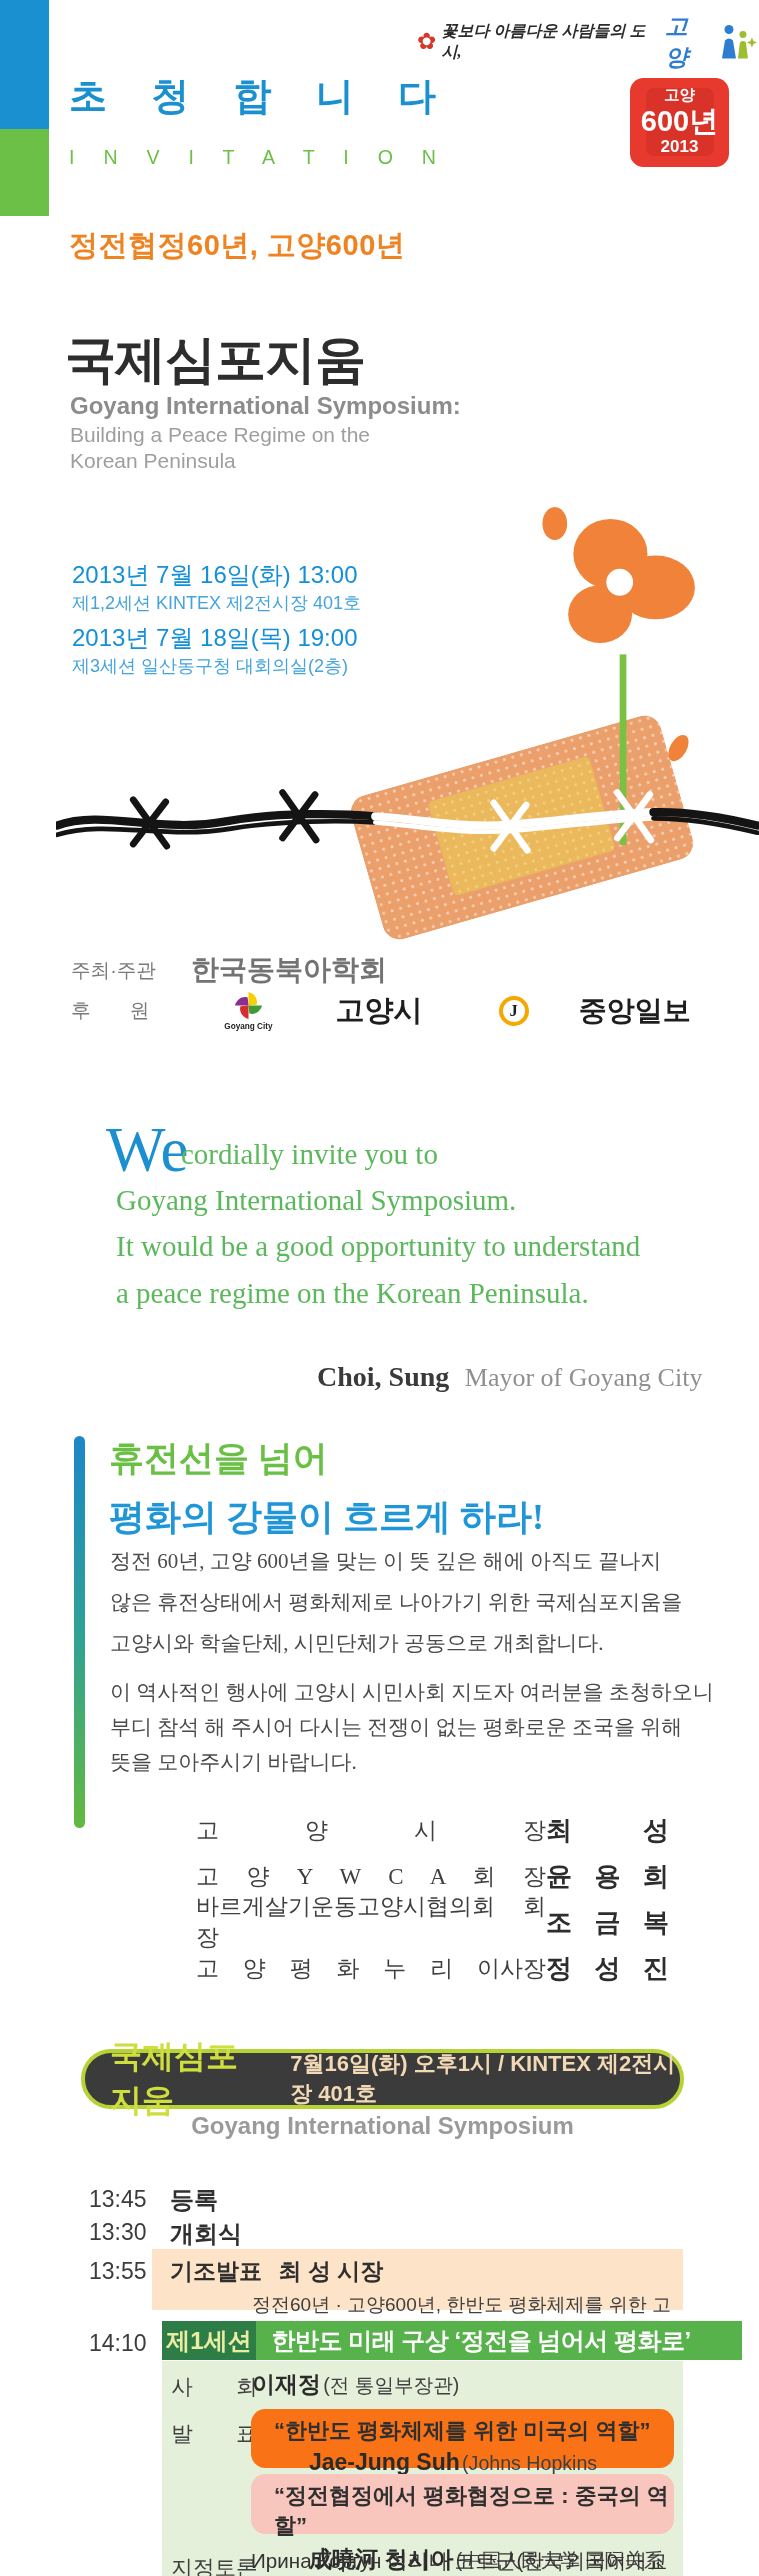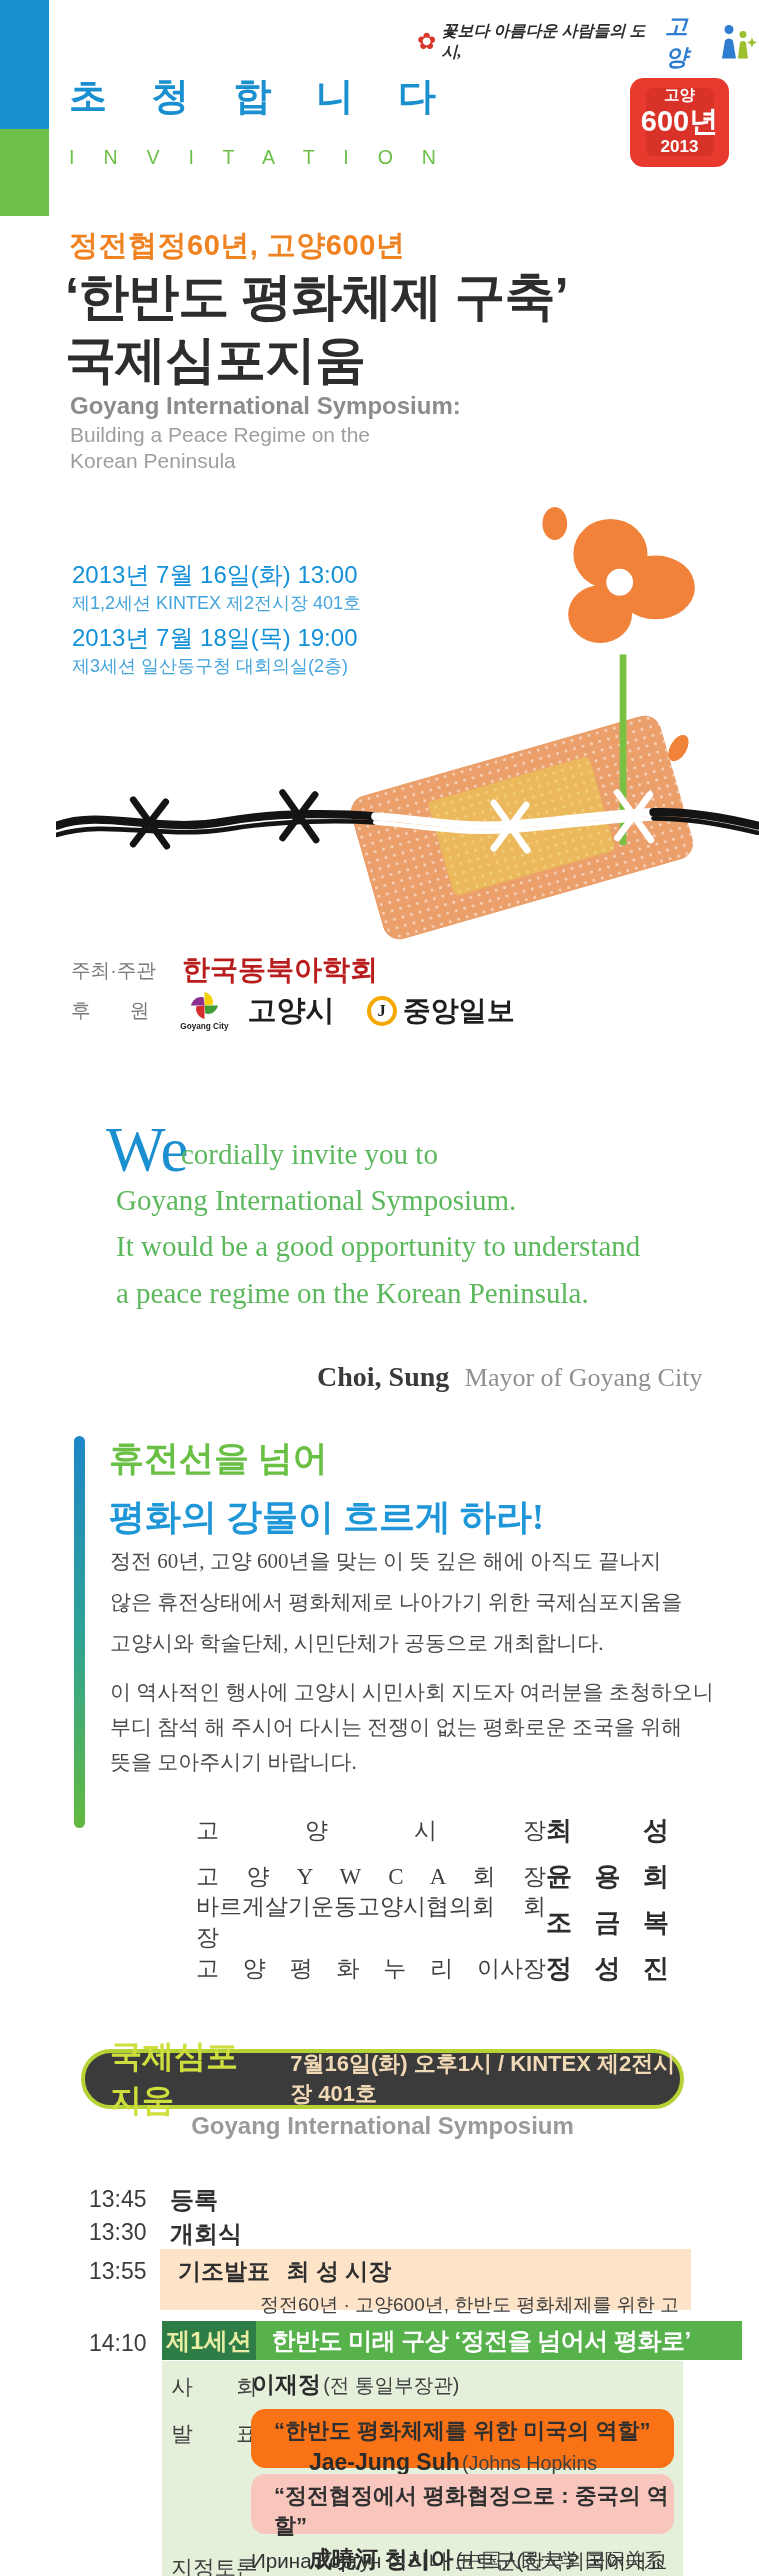--- a/index.html
+++ b/index.html
@@ -38,23 +38,23 @@
 
   
   .flower-svg { left:528px; top:505px; }
   .bandage { left:361px; top:753px; width:322px; height:149px; transform:rotate(-16deg); border-radius:17.5px;
              background:#eb9f6b; background-image:radial-gradient(rgba(255,255,255,.5) 1.3px, transparent 1.5px); background-size:8.8px 8.8px; }
   .bandage-pad { position:absolute; left:24%; top:16%; width:52%; height:66%; background:rgba(235,205,80,.55); border-radius:5.2px; }
   .wire-svg { left:56px; top:778px; }
 
   
   .host-row { left:71px; display:flex; align-items:center; }
-  .hr1 { top:951px; } .hr2 { top:990px; }
+  .hr1 { top:951px; } .hr2 { top:990px;gap:44px; }
   .host-label { width:100px; font-size:19.6px; color:#7a7a7a; }
-  .host-name { font-size:28px; font-weight:800; color:#b91c1c; margin-left:11px; }
+  .host-name { font-size:28px; font-weight:800; color:#737373; margin-left:20px; }
   .goyang-logo { margin-left:9.3px; display:flex; flex-direction:column; align-items:center; }
   .goyang-logo-cap { font-size:8.2px; font-weight:700; color:#222; margin-top:1px; }
   .city-name { font-size:29px; font-weight:800; color:#1e1e1e; margin-left:19px; }
   .j-badge { width:30px; height:30px; border:4.1px solid #f5a800; border-radius:50%; margin-left:32px;
              display:flex; align-items:center; justify-content:center; font-family:"Liberation Serif",serif; font-size:16.5px; font-weight:800; color:#1e1e1e; background:#fff; }
   .press-name { font-size:28px; font-weight:800; color:#1e1e1e; margin-left:6.2px; }
 
   
   .serif { font-family:"Liberation Serif","DejaVu Serif",serif; }
   .we { left:106px; top:1114px; font-size:63px; color:#1b8fd0; }
@@ -81,21 +81,21 @@
   .hband { left:81px; width:603px; height:60px; border-radius:30px; background:#3b3b3b; border:4.1px solid #b5d334;
            display:flex; align-items:center; padding-left:25px; gap:21.6px; }
   .hband-title { font-size:32px; font-weight:800; color:#cede3c; }
   .hband-date { font-size:22px; font-weight:700; color:#f2d9b5; }
   .hb1 { top:2049px; }
   .sym-en { left:81px; top:2112px; width:603px; text-align:center; font-size:24px; font-weight:800; color:#9a9a9a; }
 
   
   .time { left:89px; font-size:23px; font-weight:500; color:#3c3c3c; }
   .plain-label { left:170px; font-size:24px; font-weight:700; color:#303030; }
-  .keybox { left:160px; top:2249px; width:531px; height:61px; background:#fde3c8; padding:7.2px 0 0 18px; }
+  .keybox { left:152px; top:2249px; width:531px; height:61px; background:#fde3c8; padding:7.2px 0 0 18px; }
   .keybox-l1 { font-size:23px; font-weight:800; color:#2f2f2f; }
   .keybox-l1 .sp { margin-left:16.5px; }
   .keybox-l2 { font-size:19px; color:#3f3f3f; margin:5.2px 0 0 82px; }
   .sband { left:162px; width:580px; height:39px; display:flex; }
   .sband-tag { width:94px; background:#2e7d46; color:#e9eda3; font-size:24px; font-weight:800; display:flex; align-items:center; justify-content:center; }
   .sband-title { flex:1; background:#58b24c; color:#fff; font-size:24px; font-weight:800; display:flex; align-items:center; padding-left:15.5px; letter-spacing:-0.5px; }
   .sb1 { top:2321px; }
   .panel { left:162px; width:521px; background:#e4f0d9; }
   .p1 { top:2361px; height:270px; }
   .prow-label { position:absolute; left:9.3px; font-size:21.6px; color:#3f3f3f; }
@@ -132,21 +132,20 @@
   <div class="abs badge">
     <div class="badge-city">고양</div>
     <div class="badge-years">600년</div>
     <div class="badge-year">2013</div>
   </div>
 
   <div class="abs invit-kr just">초 청 합 니 다</div>
   <div class="abs invit-en just">I N V I T A T I O N</div>
 
   <div class="abs subtitle">정전협정60년, 고양600년</div>
-  <div class="abs t-main t1">‘한반도 평화체제 구축’</div>
   <div class="abs t-main t2">국제심포지움</div>
   <div class="abs en-title">Goyang International Symposium:</div>
   <div class="abs en-sub">
     <div>Building a Peace Regime on the</div>
     <div>Korean Peninsula</div>
   </div>
 
   <div class="abs d-datetime dt1">2013년 7월 16일(화) 13:00</div>
   <div class="abs d-venue dv1">제1,2세션 KINTEX 제2전시장 401호</div>
   <div class="abs d-datetime dt2">2013년 7월 18일(목) 19:00</div>

